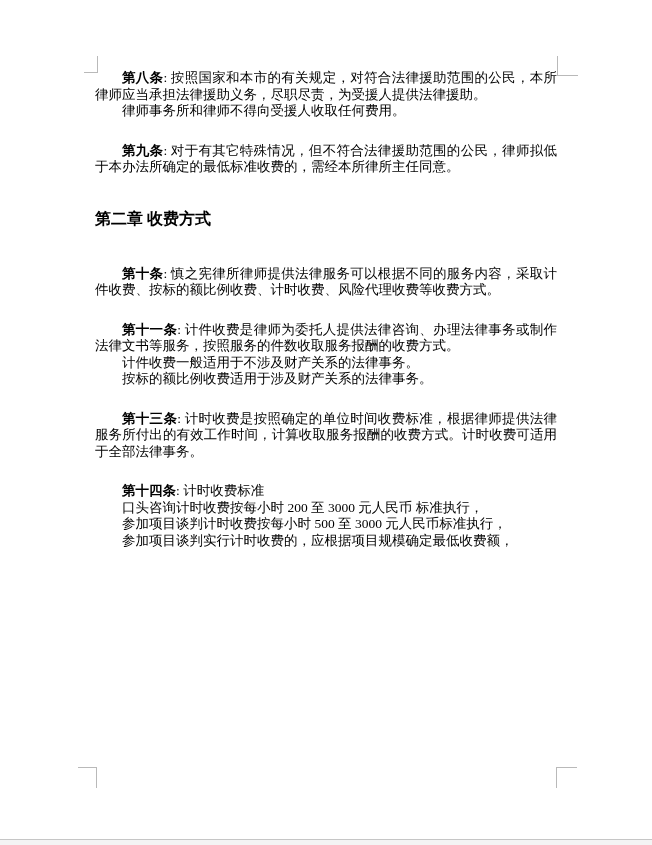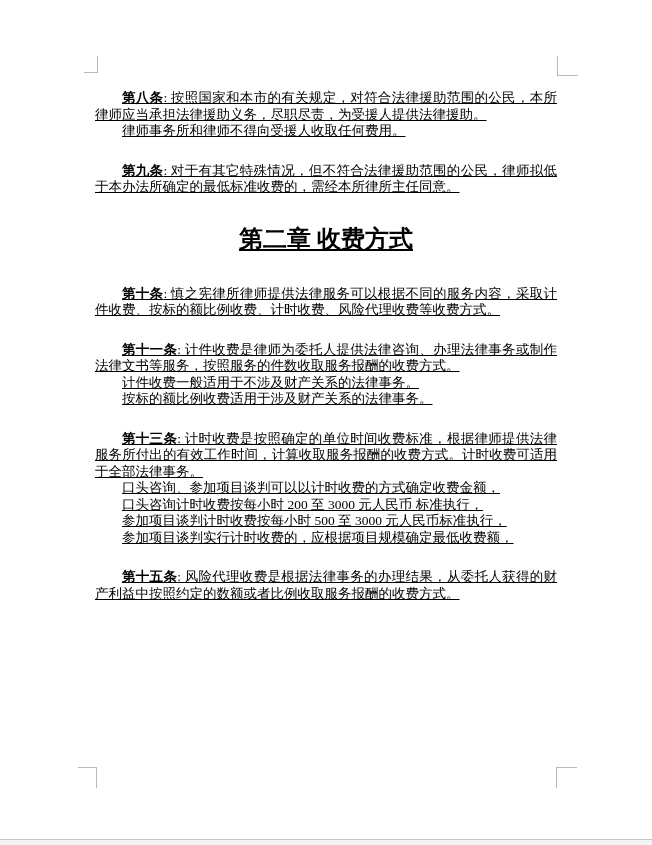--- a/index.html
+++ b/index.html
@@ -24,33 +24,32 @@
   .mark-bl { left: 78px; top: 767px; width: 18px; height: 20px;
              border-top: 1px solid #b9b9b9; border-right: 1px solid #b9b9b9; }
   .mark-br { left: 556px; top: 767px; width: 20px; height: 20px;
              border-top: 1px solid #b9b9b9; border-left: 1px solid #b9b9b9; }
   
   .page-gap {
     position: absolute; left: 0; top: 839px; width: 652px; height: 6px;
     background: #f4f4f4; border-top: 1px solid #c6c6c6; box-sizing: border-box;
   }
   .text-area {
-    position: absolute; left: 95px; top: 90px; width: 462px;
+    position: absolute; left: 95px; top: 70px; width: 462px;
     font-size: 13.5px; line-height: 16.5px;
     text-align: justify;
-    text-decoration: underline;
   }
   .para { margin: 0; text-indent: 2em; }
   .para.art { margin-top: 23px; }
   .text-area .para:first-child { margin-top: 0; }
   .lbl { font-weight: bold; }
   .heading {
     margin: 30px 0 34px 0;
-    font-size: 24px; line-height: 26px; font-weight: bold;
-    text-align: center; text-indent: 0;
+    font-size: 16px; line-height: 26px; font-weight: bold;
+    text-indent: 0;
   }
 </style>
 </head>
 <body>
 
 <div class="page">
 
   <div class="mark mark-tl"></div>
   <div class="mark mark-tr"></div>
   <div class="mark mark-bl"></div>
@@ -62,23 +61,22 @@
     <p class="para"><span>律师事务所和律师不得向受援人收取任何费用。</span></p>
     <p class="para art"><b class="lbl">第九条</b><span>: 对于有其它特殊情况，但不符合法律援助范围的公民，律师拟低于本办法所确定的最低标准收费的，需经本所律所主任同意。</span></p>
 
     <h2 class="heading">第二章 收费方式</h2>
 
     <p class="para art"><b class="lbl">第十条</b><span>: 慎之宪律所律师提供法律服务可以根据不同的服务内容，采取计件收费、按标的额比例收费、计时收费、风险代理收费等收费方式。</span></p>
     <p class="para art"><b class="lbl">第十一条</b><span>: 计件收费是律师为委托人提供法律咨询、办理法律事务或制作法律文书等服务，按照服务的件数收取服务报酬的收费方式。</span></p>
     <p class="para"><span>计件收费一般适用于不涉及财产关系的法律事务。</span></p>
     <p class="para"><span>按标的额比例收费适用于涉及财产关系的法律事务。</span></p>
     <p class="para art"><b class="lbl">第十三条</b><span>: 计时收费是按照确定的单位时间收费标准，根据律师提供法律服务所付出的有效工作时间，计算收取服务报酬的收费方式。计时收费可适用于全部法律事务。</span></p>
-    <p class="para"><span>口头咨询、参加项目谈判可以以计时收费的方式确定收费金额，</span></p>
+    <p class="para art"><b class="lbl">第十四条</b><span>: 计时收费标准</span></p>
     <p class="para"><span>口头咨询计时收费按每小时 200 至 3000 元人民币 标准执行，</span></p>
     <p class="para"><span>参加项目谈判计时收费按每小时 500 至 3000 元人民币标准执行，</span></p>
     <p class="para"><span>参加项目谈判实行计时收费的，应根据项目规模确定最低收费额，</span></p>
-    <p class="para art"><b class="lbl">第十五条</b><span>: 风险代理收费是根据法律事务的办理结果，从委托人获得的财产利益中按照约定的数额或者比例收取服务报酬的收费方式。</span></p>
 
   </div>
 
   <div class="page-gap"></div>
 
 </div>
 
 </body></html>

